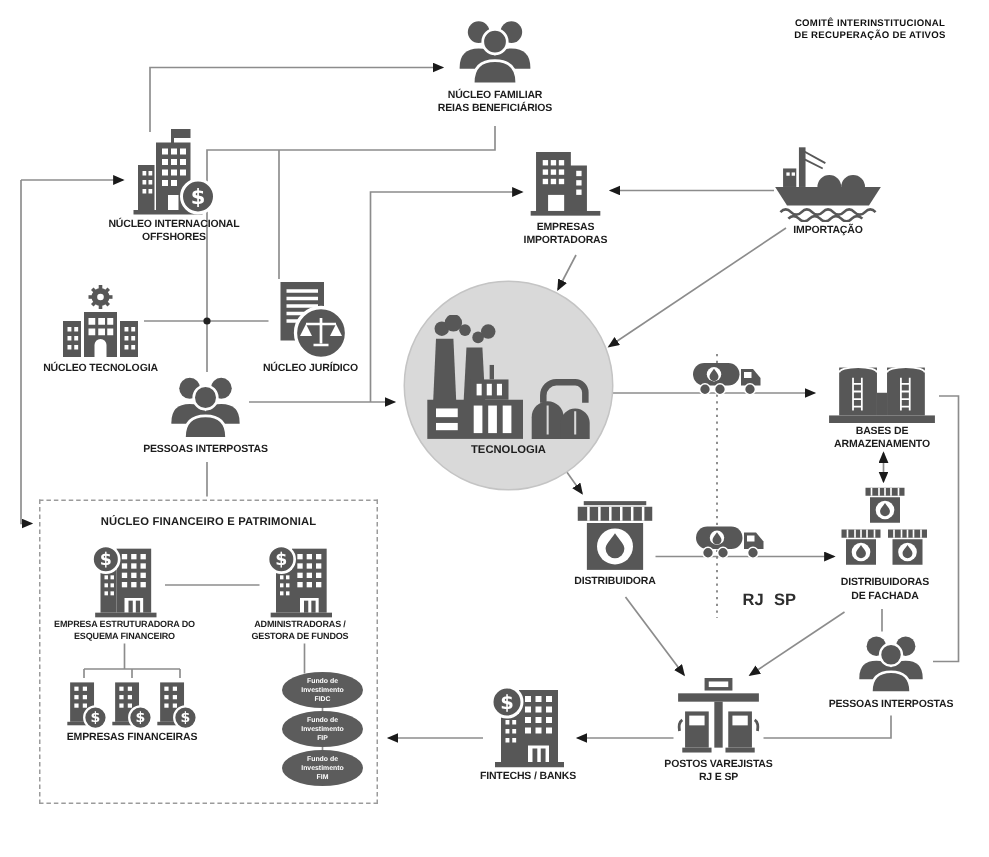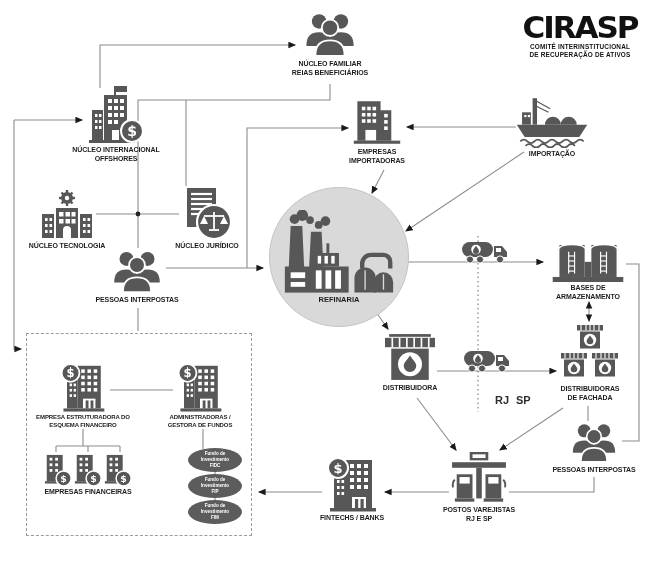--- a/index.html
+++ b/index.html
@@ -68,23 +68,23 @@
       <path d="M 83,429 V 446 M 56,446 H 120 M 56,446 V 452 M 88,446 V 452 M 120,446 V 452"></path>
       <path d="M 203,429 V 449"></path>
       <path d="M 215,471 V 475"></path>
       <path d="M 215,497 V 501"></path>
       <path d="M 478,236 V 412" stroke-dasharray="1.5 3" stroke="#777"></path>
     </g>
     <circle cx="138" cy="214" r="2.4" fill="#222"></circle>
   </svg>
 
   <div class="dashed-box"></div>
+  <div class="dashed-title">NÚCLEO FINANCEIRO E PATRIMONIAL</div>
 
   <div class="logo">
-    <div class="brand">CIRASP</div>
     <div class="sub">
       <div>COMITÊ INTERINSTITUCIONAL</div>
       <div>DE RECUPERAÇÃO DE ATIVOS</div>
     </div>
   </div>
 
   <div class="node" style="left:280px;top:12px;width:100px;">
     <svg class="icon" width="58" height="46" viewBox="0 0 64 48">
       <circle cx="20" cy="9" r="8"></circle>
         <path d="M6,35 q0,-14 14,-14 q14,0 14,14 v1 h-28 z"></path>
@@ -238,21 +238,21 @@
           <rect x="56" y="62" width="6" height="19"></rect>
         </g>
       <path d="M84,60 v-5 a9,9 0 0 1 9,-9 h13 a7,7 0 0 1 7,7 v7" fill="none" stroke="#575757" stroke-width="4.5"></path>
       <path d="M76,85 v-15 a11,11 0 0 1 22,0 v15 z"></path>
       <path d="M96,85 v-11 a10,10 0 0 1 20,0 v11 z"></path>
       <g stroke="#d9d9d9" stroke-width="1.4" fill="none">
           <path d="M87,62 v20"></path>
           <path d="M106,66 v16"></path>
         </g>
     </svg>
-    <div class="lbl">REFINARIA</div>
+    <div class="lbl">TECNOLOGIA</div>
   </div>
 
   <div class="node" style="left:317px;top:96px;width:120px;">
     <svg class="icon" width="50" height="50" viewBox="0 0 56 56">
       <path d="M6,6 h26 v10 h12 v34 h-38 z"></path>
       <g fill="#fff">
         <rect x="11" y="12" width="4" height="4"></rect>
           <rect x="17" y="12" width="4" height="4"></rect>
           <rect x="23" y="12" width="4" height="4"></rect>
         <rect x="11" y="19" width="4" height="4"></rect>

